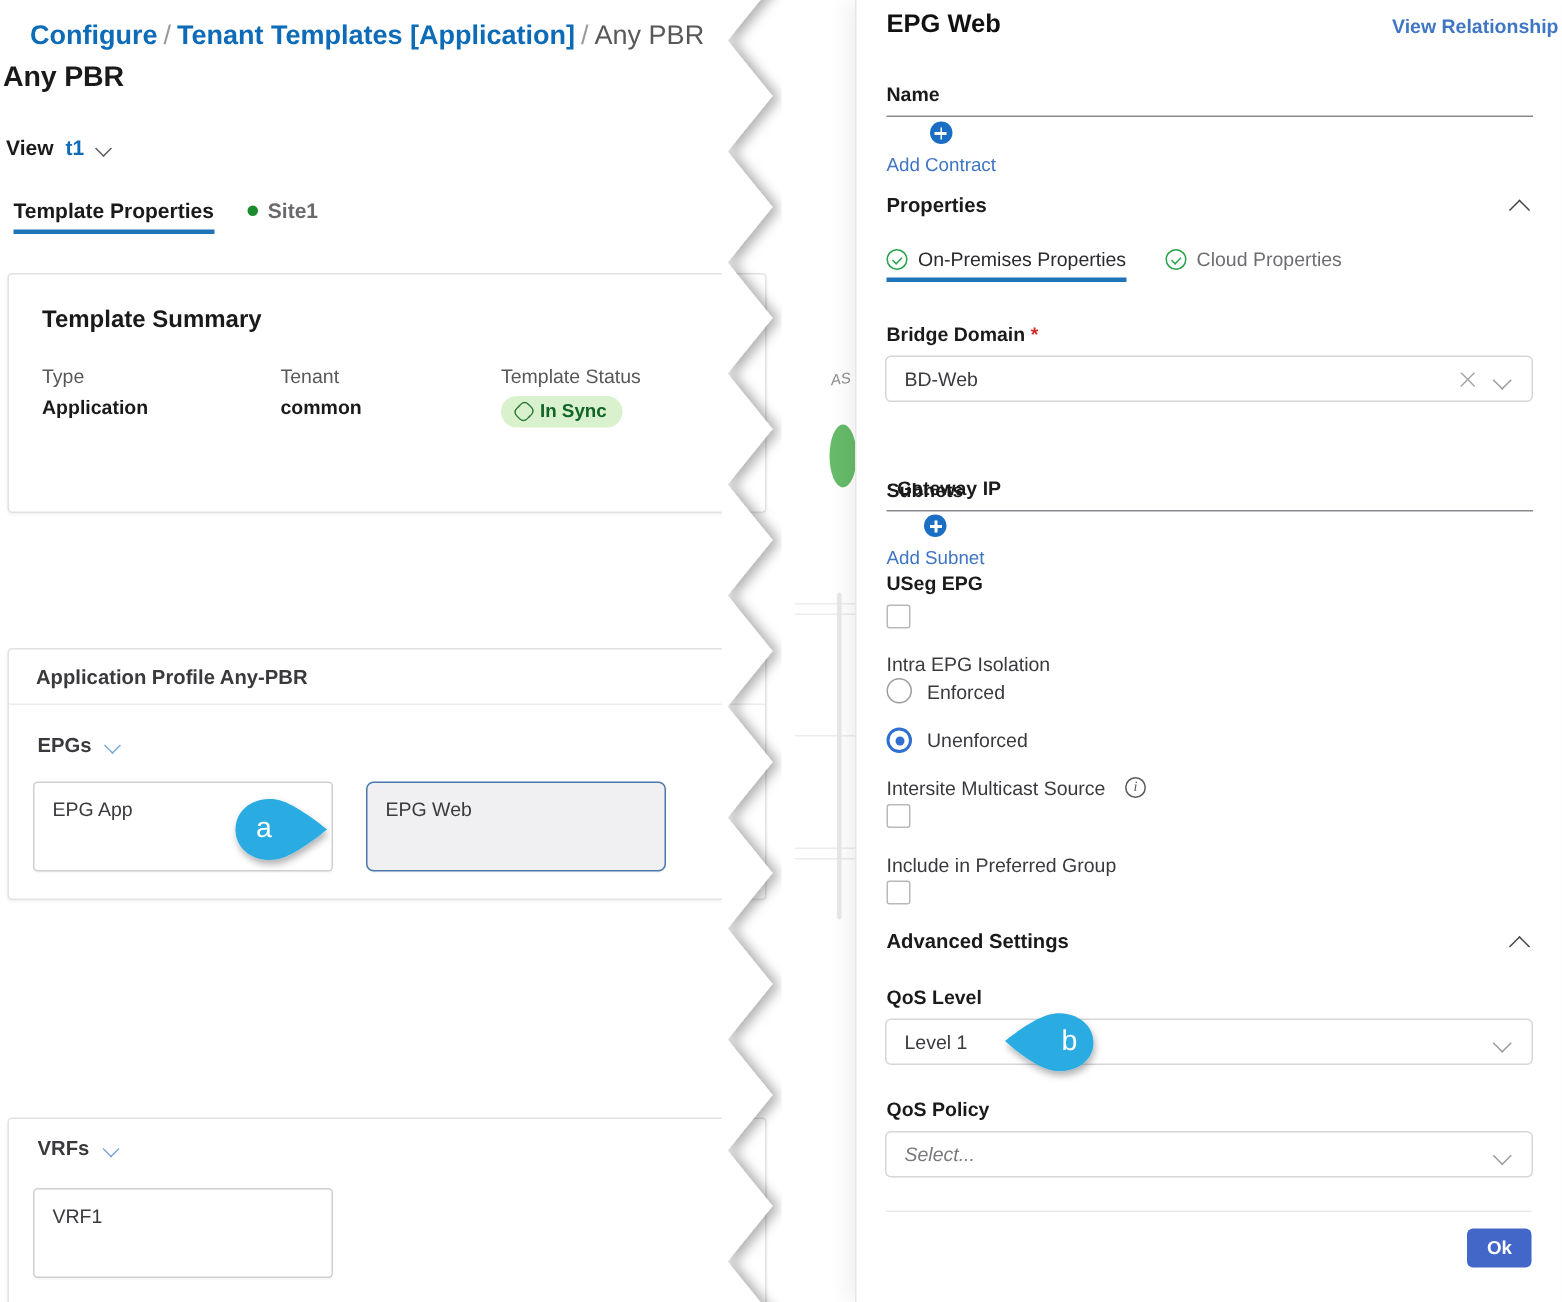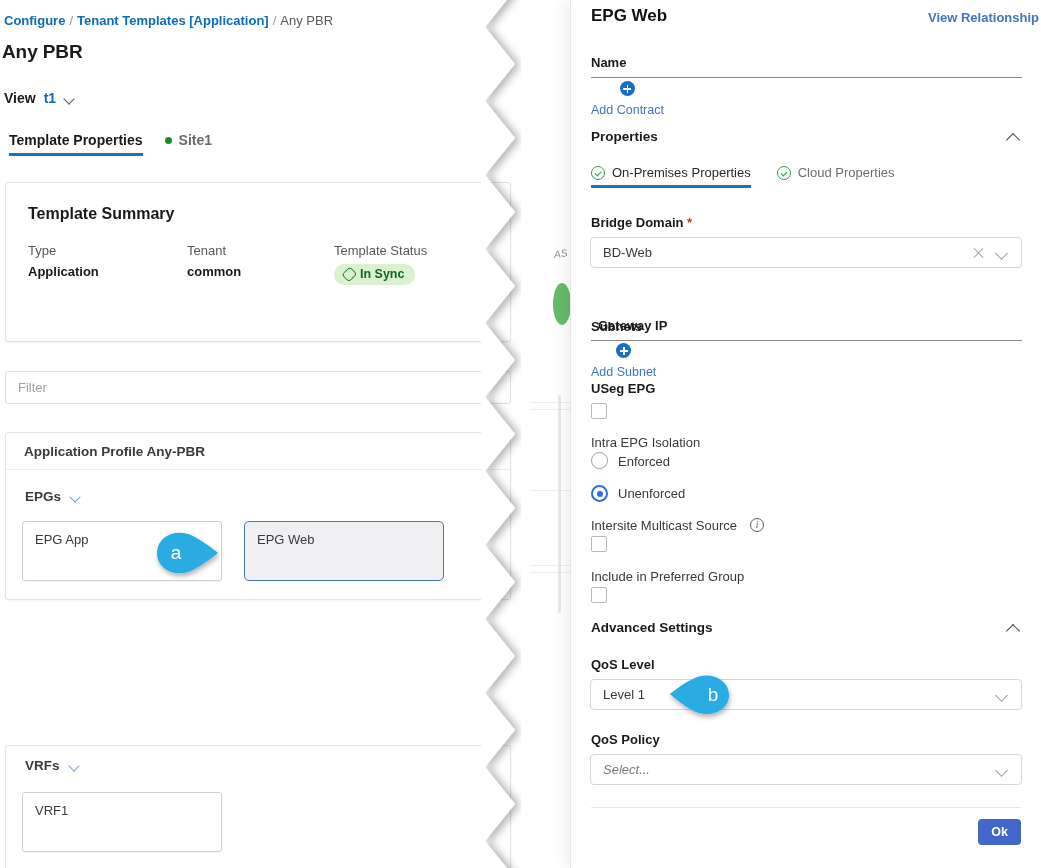--- a/index.html
+++ b/index.html
@@ -11,22 +11,22 @@
     -webkit-font-smoothing: antialiased;
   }
   #root { position: relative; width: 1041px; height: 868px; background:#fff; }
 
   
   .left-pane {
     position: absolute; left: 0; top: 0; width: 516px; height: 868px;
     background: #fff; overflow: hidden;
   }
   .breadcrumb {
-    position: absolute; left: 4px; top: 13px;
-    font-size: 13px; color: #58585b; white-space: nowrap;
+    position: absolute; left: 20px; top: 13px;
+    font-size: 18px; color: #58585b; white-space: nowrap;
   }
   .breadcrumb a { color: #0d6bb8; text-decoration: none; font-weight: bold; }
   .breadcrumb .sep { color: #9a9a9e; margin: 0 4px; font-weight: normal; }
   .breadcrumb .cur { color: #58585b; font-weight: normal; }
 
   .page-title {
     position: absolute; left: 2px; top: 41px;
     font-size: 19px; font-weight: bold; color: #1a1a1a; letter-spacing: -0.1px;
   }
   .view-row {
@@ -234,23 +234,20 @@
       </div>
       <div class="sum-col" style="left:328px;">
         <div class="sum-lbl">Template Status</div>
         <div class="badge-sync">
           <span class="link-ico"></span>
           <span>In Sync</span>
         </div>
       </div>
     </div>
 
-    <div class="filter-box">
-      <span>Filter</span>
-    </div>
 
     <div class="card apcard">
       <div class="ap-head">Application Profile Any-PBR</div>
       <div class="grp-hdr" style="left:19px; top:56px;">
         <span>EPGs</span>
         <span class="chev"></span>
       </div>
       <div class="item-box" style="left:16px; top:88px; width:200px; height:60px;">
         <span>EPG App</span>
       </div>

